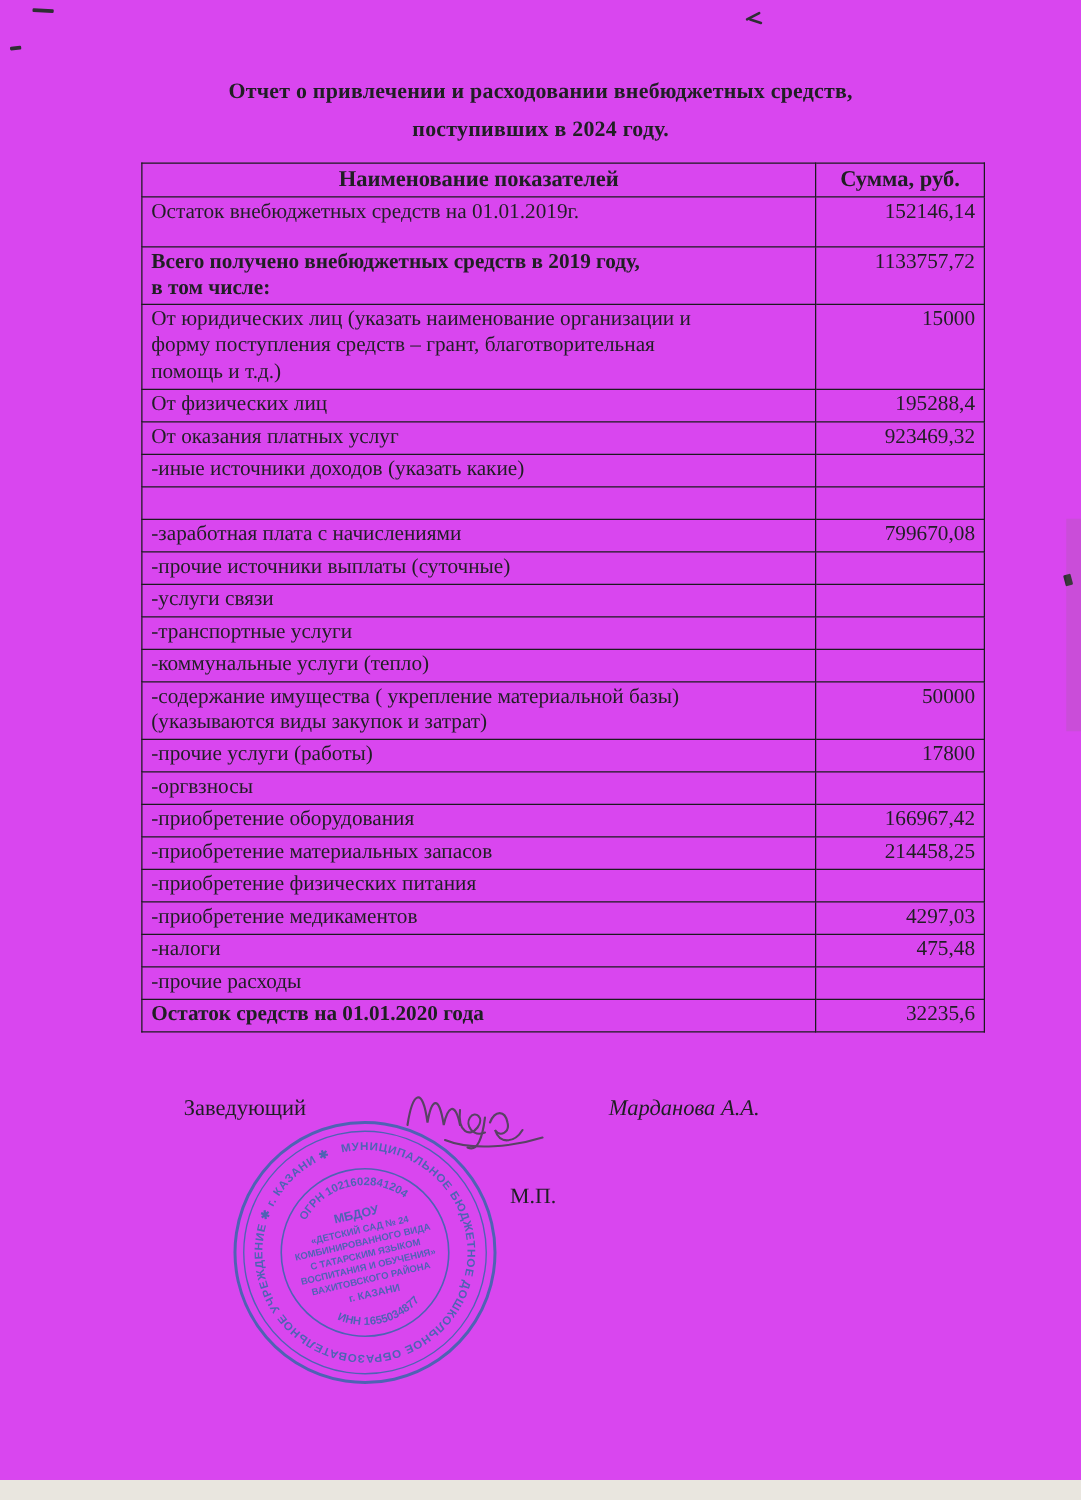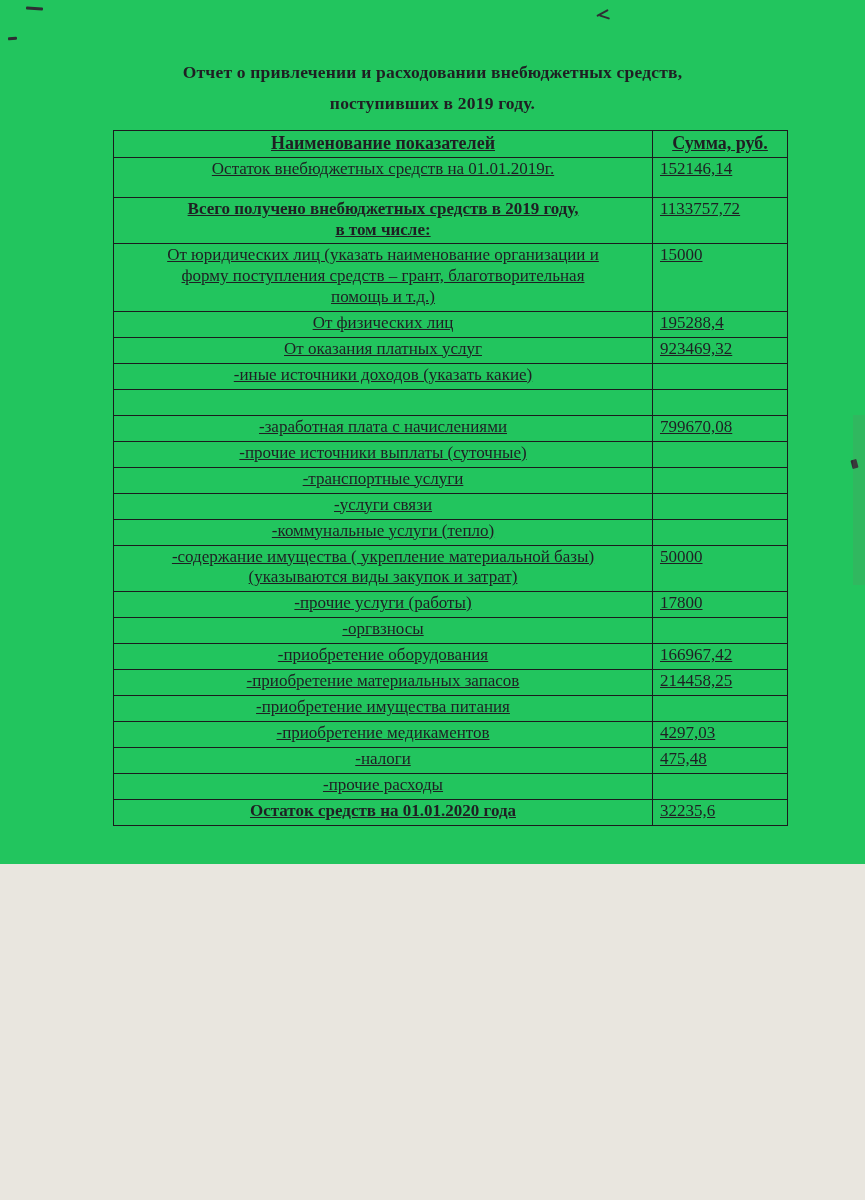--- a/index.html
+++ b/index.html
@@ -1,20 +1,20 @@
 <!DOCTYPE html>
 <html><head>
 <meta charset="utf-8">
 <style>
   html, body { margin: 0; padding: 0; background: #e9e6df; }
   .page {
     position: relative;
     width: 865px;
-    height: 864px;
-    background: #22c55e;
+    height: 1184px;
+    background: #d946ef;
     overflow: hidden;
     font-family: "Liberation Serif", "DejaVu Serif", serif;
     color: #1f1f23;
   }
   
   .artifact { position: absolute; background: #2e2e33; border-radius: 1px; }
   .art-tl-1 { top: 7px;  left: 26px;  width: 17px; height: 3px; transform: rotate(3deg); }
   .art-tl-2 { top: 37px; left: 8px;   width: 9px;  height: 3px; transform: rotate(-6deg); }
   .art-tr-1 { top: 12px; left: 596px; width: 13px; height: 2px; transform: rotate(-28deg); }
   .art-tr-2 { top: 16px; left: 599px; width: 11px; height: 2px; transform: rotate(18deg); }
@@ -38,31 +38,30 @@
     margin: 11px 0 0 113px;
     width: 674px;
     table-layout: fixed;
   }
   table.report th, table.report td {
     border: 1.6px solid #1b1b1e;
     font-size: 17px;
     line-height: 1.22;
     vertical-align: top;
     padding: 1px 7px 3px 7px;
-    text-decoration: underline;
   }
   table.report th {
     font-weight: bold;
     font-size: 18px;
     text-align: center;
     padding: 2px 4px;
   }
   tbody td { height: 21px; }
-  td.cell-label { white-space: pre-line; text-align: center; }
-  td.cell-value { text-align: left; }
+  td.cell-label { white-space: pre-line; }
+  td.cell-value { text-align: right; }
   td.bold { font-weight: bold; }
   tbody tr:nth-child(1) td { padding-bottom: 17px; }
 
   
   .position-label { position: absolute; top: 876px; left: 118px; font-size: 18px; margin-left: 29px; }
   .signatory-name { position: absolute; top: 876px; left: 487px; font-size: 18px; font-style: italic; }
   .signature      { position: absolute; top: 854px; left: 316px; }
   .seal-mark      { position: absolute; top: 946px; left: 408px; font-size: 17.5px; }
   .stamp {
     position: absolute;
@@ -82,21 +81,21 @@
 
   <div class="artifact art-tl-1"></div>
   <div class="artifact art-tl-2"></div>
   <div class="artifact art-tr-1"></div>
   <div class="artifact art-tr-2"></div>
   <div class="artifact art-r-1"></div>
   <div class="smudge"></div>
 
   <div class="title">
     <div>Отчет о привлечении и расходовании внебюджетных средств,</div>
-    <div>поступивших в 2019 году.</div>
+    <div>поступивших в 2024 году.</div>
   </div>
 
   <table class="report">
     <colgroup>
         <col style="width:539px">
         <col style="width:135px">
       </colgroup>
     <thead>
       <tr>
         <th>Наименование показателей</th>
@@ -137,25 +136,25 @@
         </tr>
         <tr>
           <td class="cell-label">-заработная плата с начислениями</td>
           <td class="cell-value">799670,08</td>
         </tr>
         <tr>
           <td class="cell-label">-прочие источники выплаты (суточные)</td>
           <td class="cell-value"></td>
         </tr>
         <tr>
+          <td class="cell-label">-услуги связи</td>
+          <td class="cell-value"></td>
+        </tr>
+        <tr>
           <td class="cell-label">-транспортные услуги</td>
-          <td class="cell-value"></td>
-        </tr>
-        <tr>
-          <td class="cell-label">-услуги связи</td>
           <td class="cell-value"></td>
         </tr>
         <tr>
           <td class="cell-label">-коммунальные услуги (тепло)</td>
           <td class="cell-value"></td>
         </tr>
         <tr>
           <td class="cell-label">-содержание имущества ( укрепление материальной базы)
 (указываются виды закупок и затрат)</td>
           <td class="cell-value">50000</td>
@@ -170,21 +169,21 @@
         </tr>
         <tr>
           <td class="cell-label">-приобретение оборудования</td>
           <td class="cell-value">166967,42</td>
         </tr>
         <tr>
           <td class="cell-label">-приобретение материальных запасов</td>
           <td class="cell-value">214458,25</td>
         </tr>
         <tr>
-          <td class="cell-label">-приобретение имущества питания</td>
+          <td class="cell-label">-приобретение физических питания</td>
           <td class="cell-value"></td>
         </tr>
         <tr>
           <td class="cell-label">-приобретение медикаментов</td>
           <td class="cell-value">4297,03</td>
         </tr>
         <tr>
           <td class="cell-label">-налоги</td>
           <td class="cell-value">475,48</td>
         </tr>

